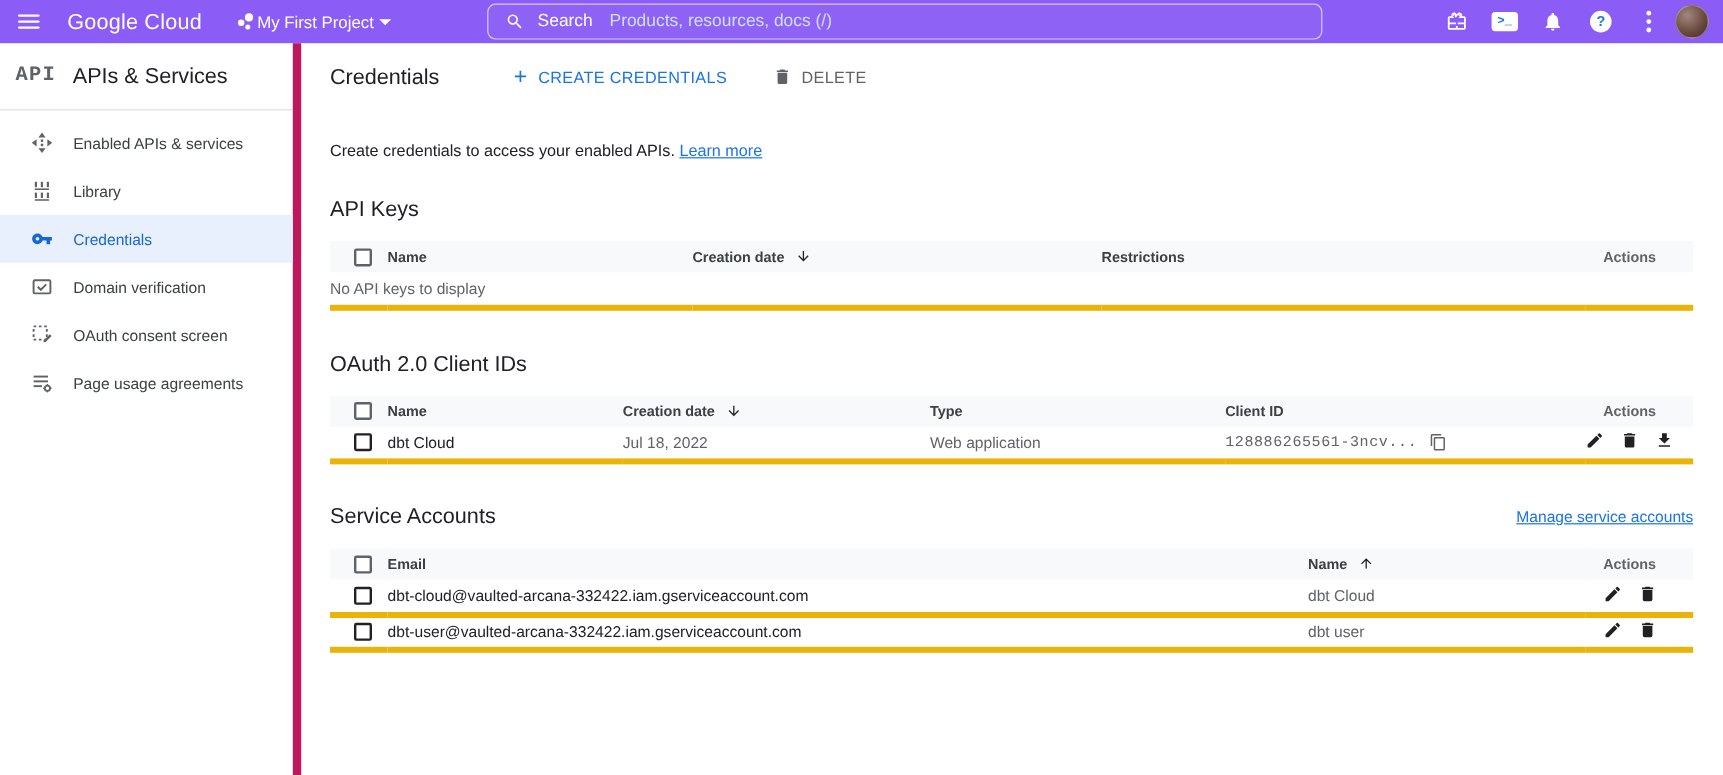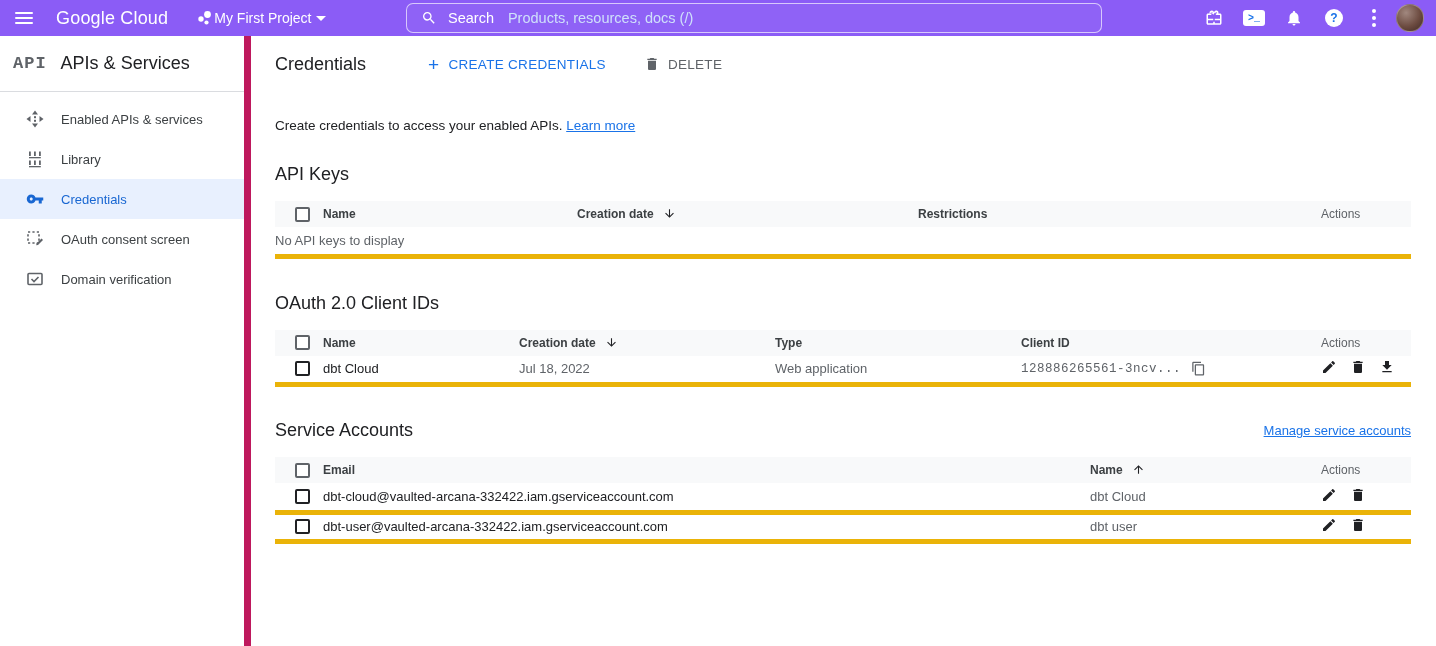--- a/index.html
+++ b/index.html
@@ -66,21 +66,21 @@
   .intro a { color:#1a73e8; text-decoration:underline; cursor:pointer; }
   h2.sec { font-size:18px; font-weight:400; color:#202124; }
   .sec-apikeys { margin-top:31px; }
   .sec-oauth { margin-top:34px; }
   .sec-row { margin-top:33px; display:flex; align-items:center; justify-content:space-between; }
   .manage-link { font-size:13px; color:#1a73e8; text-decoration:underline; cursor:pointer; }
 
   table.gtable { width:100%; border-collapse:collapse; margin-top:16px; table-layout:fixed; }
   .gtable thead tr { background:#f8f9fa; height:26px; }
   .gtable th { font-size:12px; font-weight:700; color:#3c4043; text-align:left; padding:0; white-space:nowrap; }
-  .gtable th.actions, .gtable td.actions { text-align:left; padding-right:16px; font-weight:400; color:#5f6368; }
+  .gtable th.actions, .gtable td.actions { text-align:center; padding-right:16px; font-weight:700; color:#5f6368; }
   .gtable tbody tr { height:29px; border-bottom:5px solid #eab308; }
   .gtable td { font-size:13px; color:#202124; padding:0; white-space:nowrap; overflow:hidden; }
   .gtable .gray { color:#5f6368; } .pl20 { padding-left:20px; } .pl18 { padding-left:18px; }
   .chk { width:15px; height:15px; border:2px solid #202124; border-radius:2px; margin-left:20px; cursor:pointer; background:#fff; }
   thead .chk { border-color:#5f6368; }
   .sort { vertical-align:-2px; margin-left:9px; }
   .mono { font-family:"Liberation Mono","DejaVu Sans Mono",monospace; font-size:12.5px; color:#5f6368; letter-spacing:.5px; }
   .cell-flex { display:flex; align-items:center; }
   .act-icons { display:inline-flex; align-items:center; gap:13px; }
   .act-icons svg { cursor:pointer; }
@@ -191,37 +191,52 @@
           <svg width="18" height="18" viewBox="0 0 24 24">
               <path fill="#1967d2" d="M12.65 10C11.83 7.67 9.61 6 7 6c-3.31 0-6 2.69-6 6s2.69 6 6 6c2.61 0 4.83-1.67 5.65-4H17v4h4v-4h2v-4H12.65zM7 14c-1.1 0-2-.9-2-2s.9-2 2-2 2 .9 2 2-.9 2-2 2z"></path>
             </svg>
         </span>
         <span class="sb-label">Credentials</span>
       </div>
 
       <div class="sb-item">
         <span class="sb-ico">
           <svg width="18" height="18" viewBox="0 0 18 18">
+            <rect x="2" y="3.5" width="14" height="11" fill="none" stroke="#5f6368" stroke-width="1.6" rx="1"></rect>
+            <path d="M5.5 9 8 11.5 12.5 7" fill="none" stroke="#5f6368" stroke-width="1.6"></path>
+          </svg>
+        </span>
+        <span class="sb-label">Domain verification</span>
+      </div>
+
+      <div class="sb-item">
+        <span class="sb-ico">
+          <svg width="18" height="18" viewBox="0 0 18 18">
             <rect x="2" y="2" width="11" height="11" fill="none" stroke="#5f6368" stroke-width="1.6" stroke-dasharray="2.2,2.2"></rect>
             <path fill="#5f6368" d="M10.5 13.5 15.5 8.5 17 10 12 15 10.2 15.3z"></path>
           </svg>
         </span>
         <span class="sb-label">OAuth consent screen</span>
       </div>
 
       <div class="sb-item">
         <span class="sb-ico">
-          <svg width="18" height="18" viewBox="0 0 18 18">
-            <rect x="2" y="3.5" width="14" height="11" fill="none" stroke="#5f6368" stroke-width="1.6" rx="1"></rect>
-            <path d="M5.5 9 8 11.5 12.5 7" fill="none" stroke="#5f6368" stroke-width="1.6"></path>
-          </svg>
-        </span>
-        <span class="sb-label">Domain verification</span>
-      </div>
-
+          <svg width="18" height="18" viewBox="0 0 18 18" fill="#5f6368">
+            <rect x="2" y="3" width="12" height="1.6"></rect>
+              <rect x="2" y="7" width="12" height="1.6"></rect>
+              <rect x="2" y="11" width="7" height="1.6"></rect>
+            <circle cx="13.5" cy="13.5" r="2.2" fill="none" stroke="#5f6368" stroke-width="1.5"></circle>
+            <rect x="12.9" y="10" width="1.2" height="1.6"></rect>
+              <rect x="12.9" y="15.4" width="1.2" height="1.6"></rect>
+            <rect x="10" y="12.9" width="1.6" height="1.2"></rect>
+              <rect x="15.4" y="12.9" width="1.6" height="1.2"></rect>
+          </svg>
+        </span>
+        <span class="sb-label">Page usage agreements</span>
+      </div>
 
     </div>
   </nav>
 
   <main class="main">
     <div class="toolbar">
       <span class="page-title">Credentials</span>
       <span class="btn-create">
         <span class="plus">+</span>
         <span>CREATE CREDENTIALS</span>

